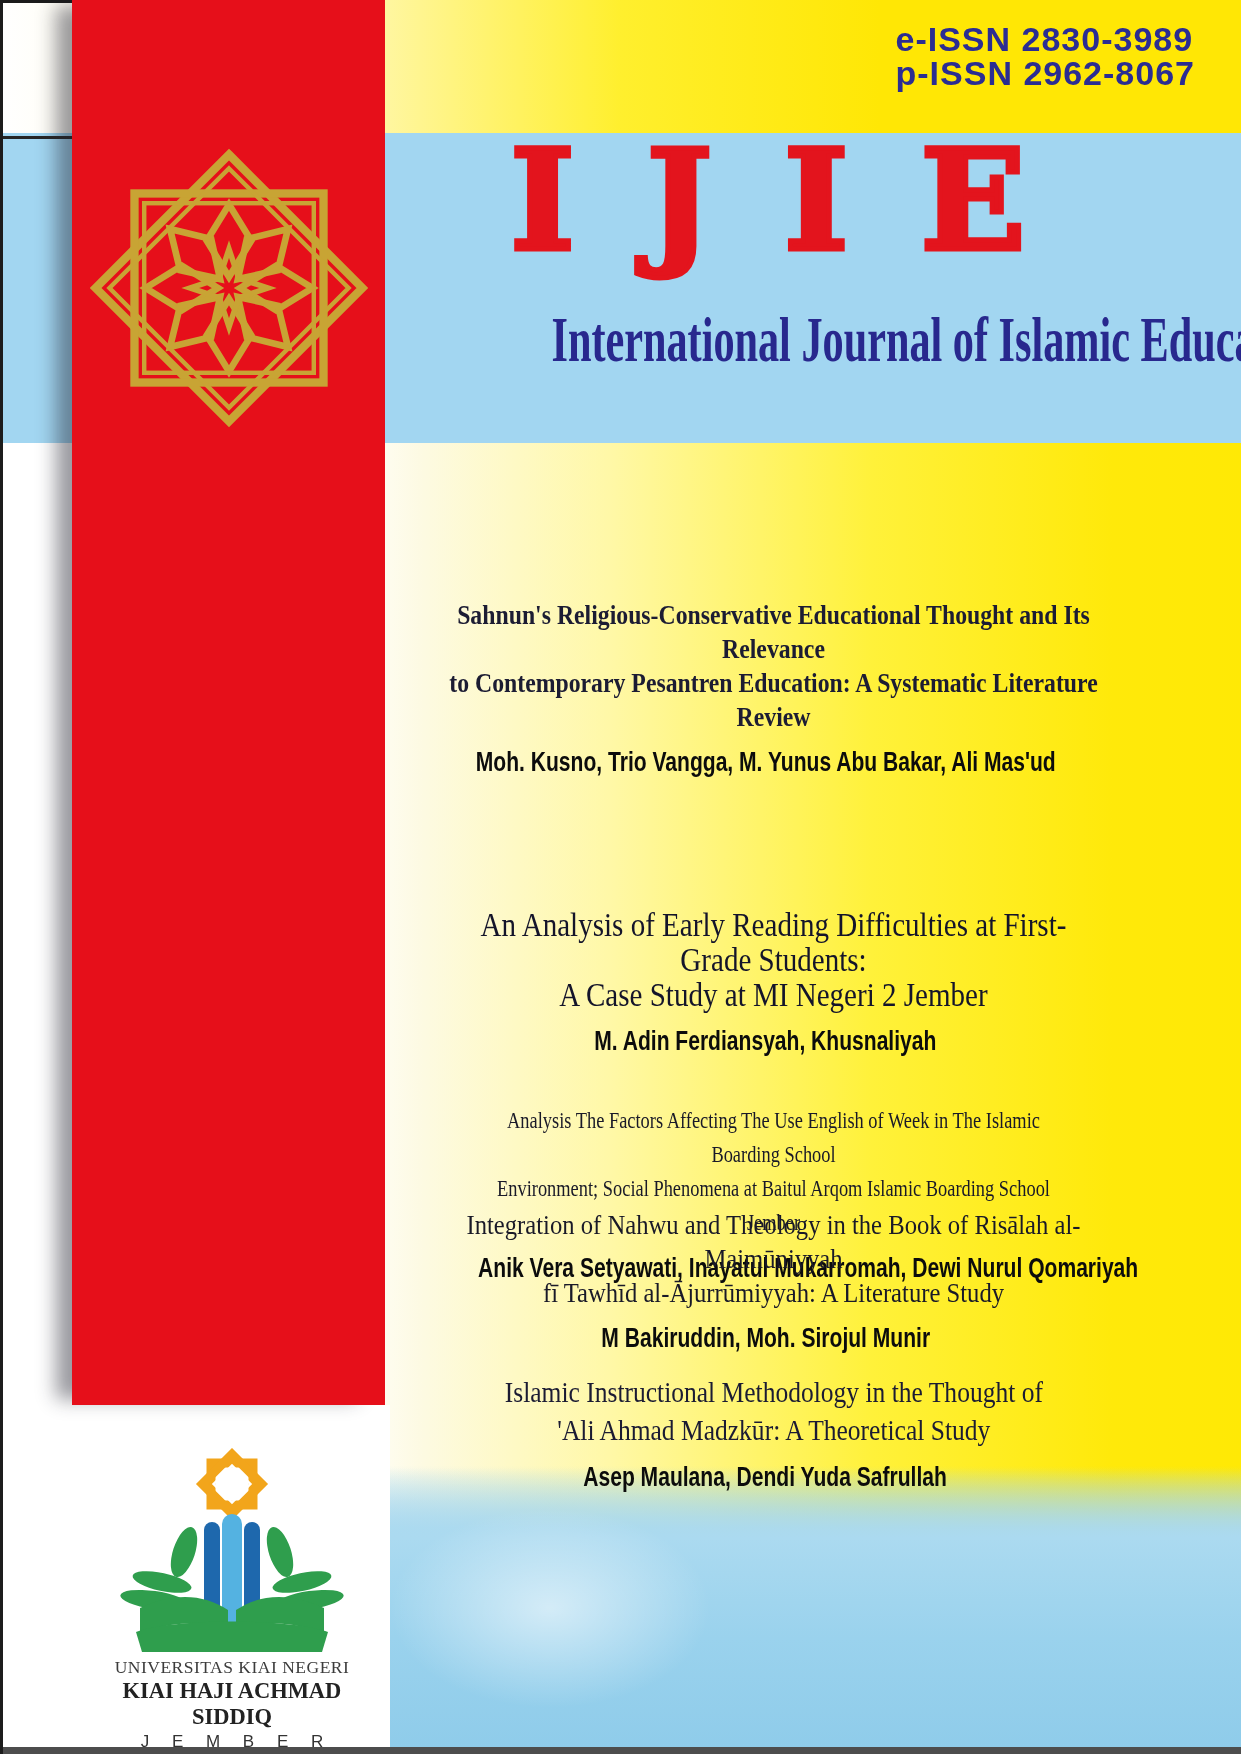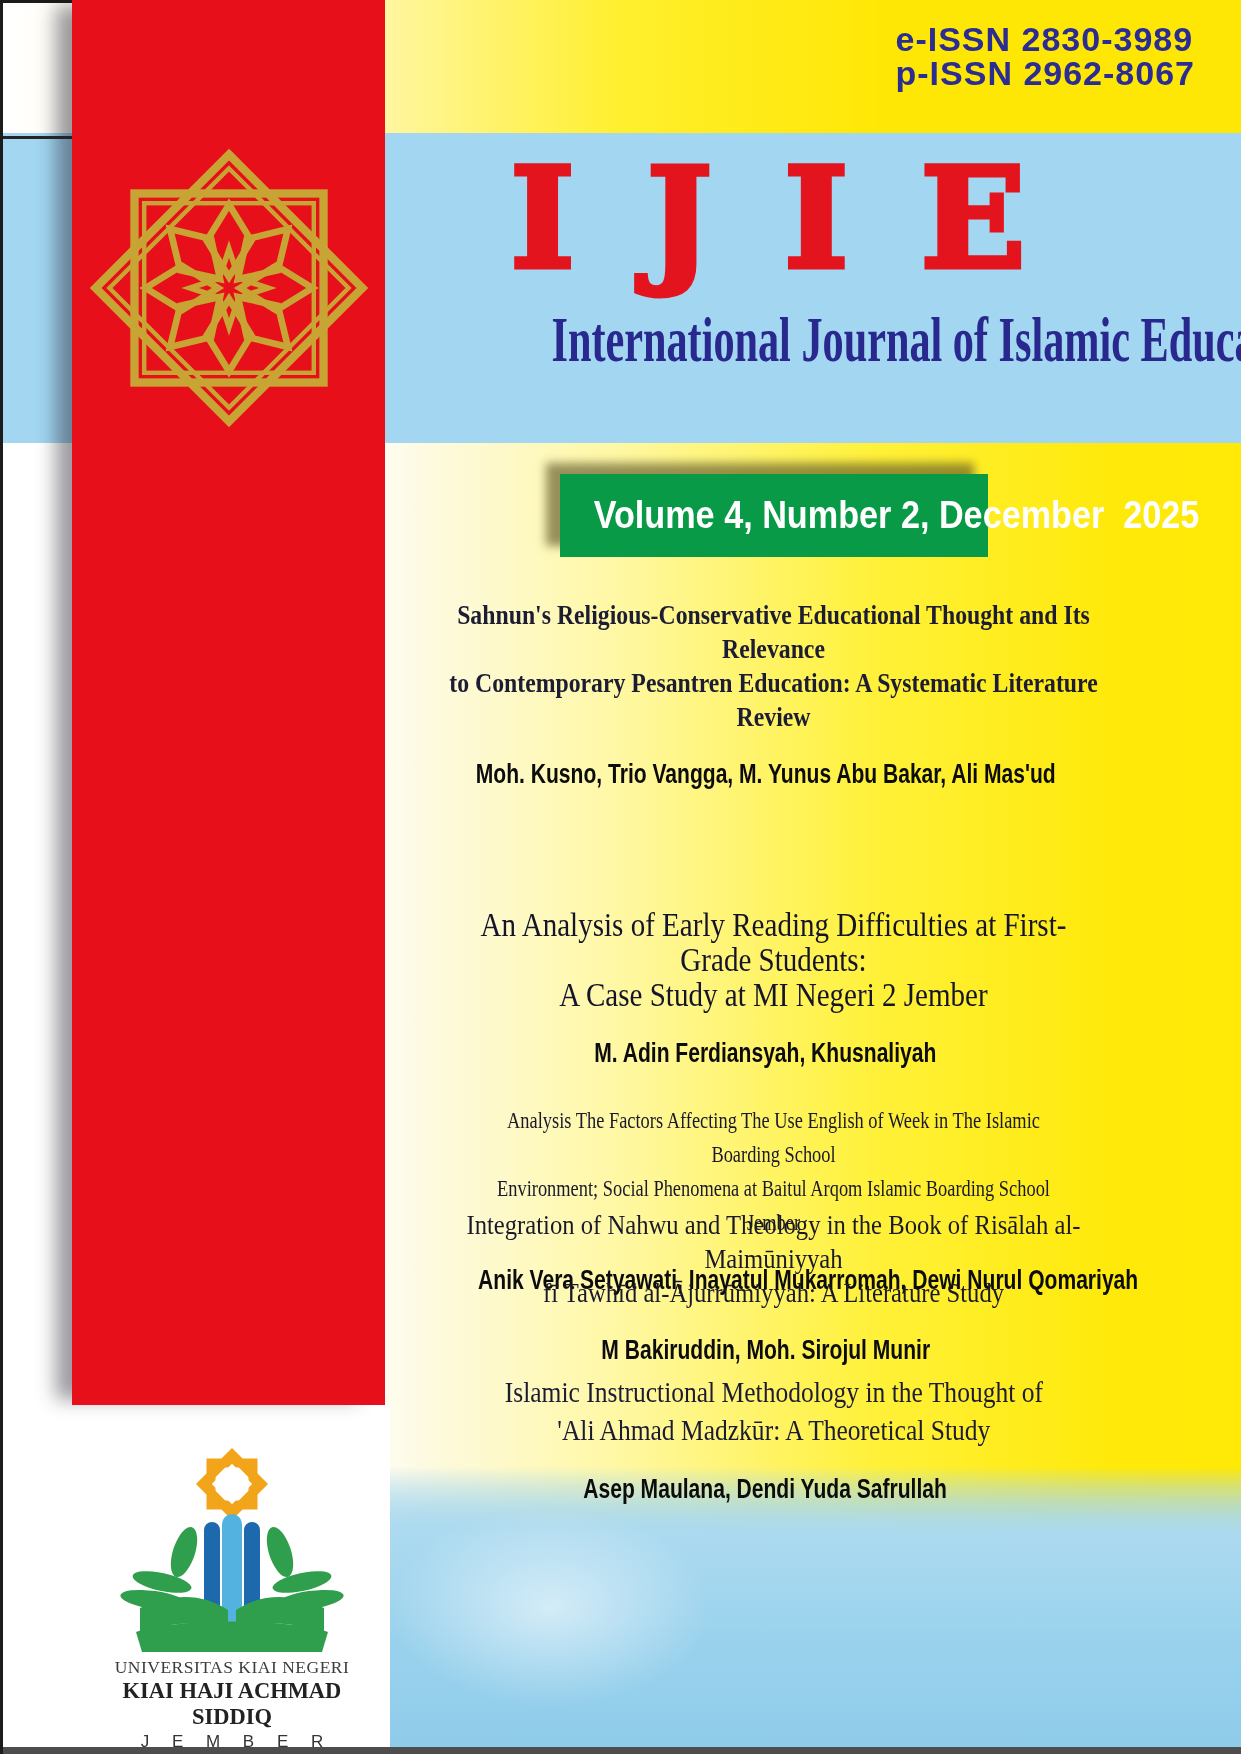--- a/index.html
+++ b/index.html
@@ -23,42 +23,42 @@
   .white-bottom-left{left:0;top:1405px;width:390px;height:349px;background:#ffffff;z-index:3;}
 
   
   .red-stripe{left:72px;top:0;width:313px;height:1405px;z-index:4;background:#e60f1a;
     box-shadow:-22px 0 18px -6px rgba(30,30,45,.45);}
   .ornament{position:absolute;left:18px;top:143px;width:278px;height:290px;}
 
   
   .issn{right:46px;top:22px;z-index:5;text-align:left;color:#2b2d92;
     font-family:"Liberation Sans",sans-serif;font-weight:700;font-size:34px;line-height:34px;letter-spacing:1px;}
-  .acronym{left:385px;top:150px;width:766px;z-index:5;text-align:center;color:#e3141d;
+  .acronym{left:385px;top:132px;width:766px;z-index:5;text-align:center;color:#e3141d;
     font-family:"DejaVu Serif",serif;font-weight:700;font-size:138px;line-height:138px;
     letter-spacing:72px;text-indent:72px;-webkit-text-stroke:5px #e3141d;}
   .journal-name-wrap{left:352px;top:300px;width:820px;z-index:5;text-align:center;}
   .journal-name{display:inline-block;transform:scaleX(.66);transform-origin:50% 50%;
     color:#28288e;font-family:"Liberation Serif",serif;font-weight:700;font-size:64px;
     line-height:80px;white-space:nowrap;letter-spacing:0px;}
 
   
   .issue-banner{left:560px;top:474px;width:428px;height:83px;z-index:5;background:#089a47;
     box-shadow:-14px -11px 9px rgba(95,88,42,.65);text-align:center;}
   .issue-banner span{display:inline-block;transform:scaleX(.9);transform-origin:50% 50%;
     color:#ffffff;font-family:"Liberation Sans",sans-serif;font-weight:700;font-size:38px;
     line-height:83px;white-space:pre;}
 
   
   .articles{left:385px;top:0;width:761px;height:1754px;z-index:5;pointer-events:none;}
   .article{position:absolute;left:0;width:761px;text-align:center;}
   .a-title{font-family:"Liberation Serif",serif;font-size:28px;line-height:34px;
     white-space:pre-line;color:#191928;padding-left:16px;}
   .a-title>span{display:inline-block;transform:scaleX(.88);transform-origin:50% 50%;white-space:pre-line;}
-  .a-authors{margin-top:24px;font-family:"Liberation Sans",sans-serif;font-weight:700;
+  .a-authors{margin-top:12px;font-family:"Liberation Sans",sans-serif;font-weight:700;
     font-size:27px;line-height:32px;color:#0c0c0c;}
   .a-authors>span{display:inline-block;transform:scaleX(.78);transform-origin:50% 50%;white-space:nowrap;}
   .art1{top:598px;} .art1 .a-title{font-weight:700;font-size:27px;color:#1c1c33;}
   .art2{top:753px;}
   .art3{top:908px;} .art3 .a-title{font-size:33px;line-height:35px;color:#14142a;}
   .art4{top:1060px;} .art4 .a-title{font-size:23px;margin-top:44px;} .art4 .a-title>span{transform:scaleX(.8);}
   .art5{top:1208px;}
   .art6{top:1373px;} .art6 .a-title{font-size:29px;line-height:38px;color:#1b1b33;}
 
   
@@ -122,23 +122,20 @@
   <div class="abs issn">
     <div>e-ISSN 2830-3989</div>
     <div>p-ISSN 2962-8067</div>
   </div>
 
   <div class="abs acronym">IJIE</div>
   <div class="abs journal-name-wrap">
     <span class="journal-name">International Journal of Islamic Education</span>
   </div>
 
-  <div class="abs issue-banner">
-    <span>Volume 4, Number 2, December  2025</span>
-  </div>
 
   <div class="abs articles">
 
     <div class="article art1">
       <div class="a-title"><span>Sahnun's Religious-Conservative Educational Thought and Its Relevance
 to Contemporary Pesantren Education: A Systematic Literature Review</span></div>
       <div class="a-authors"><span>Moh. Kusno, Trio Vangga, M. Yunus Abu Bakar, Ali Mas'ud</span></div>
     </div>
 
 

